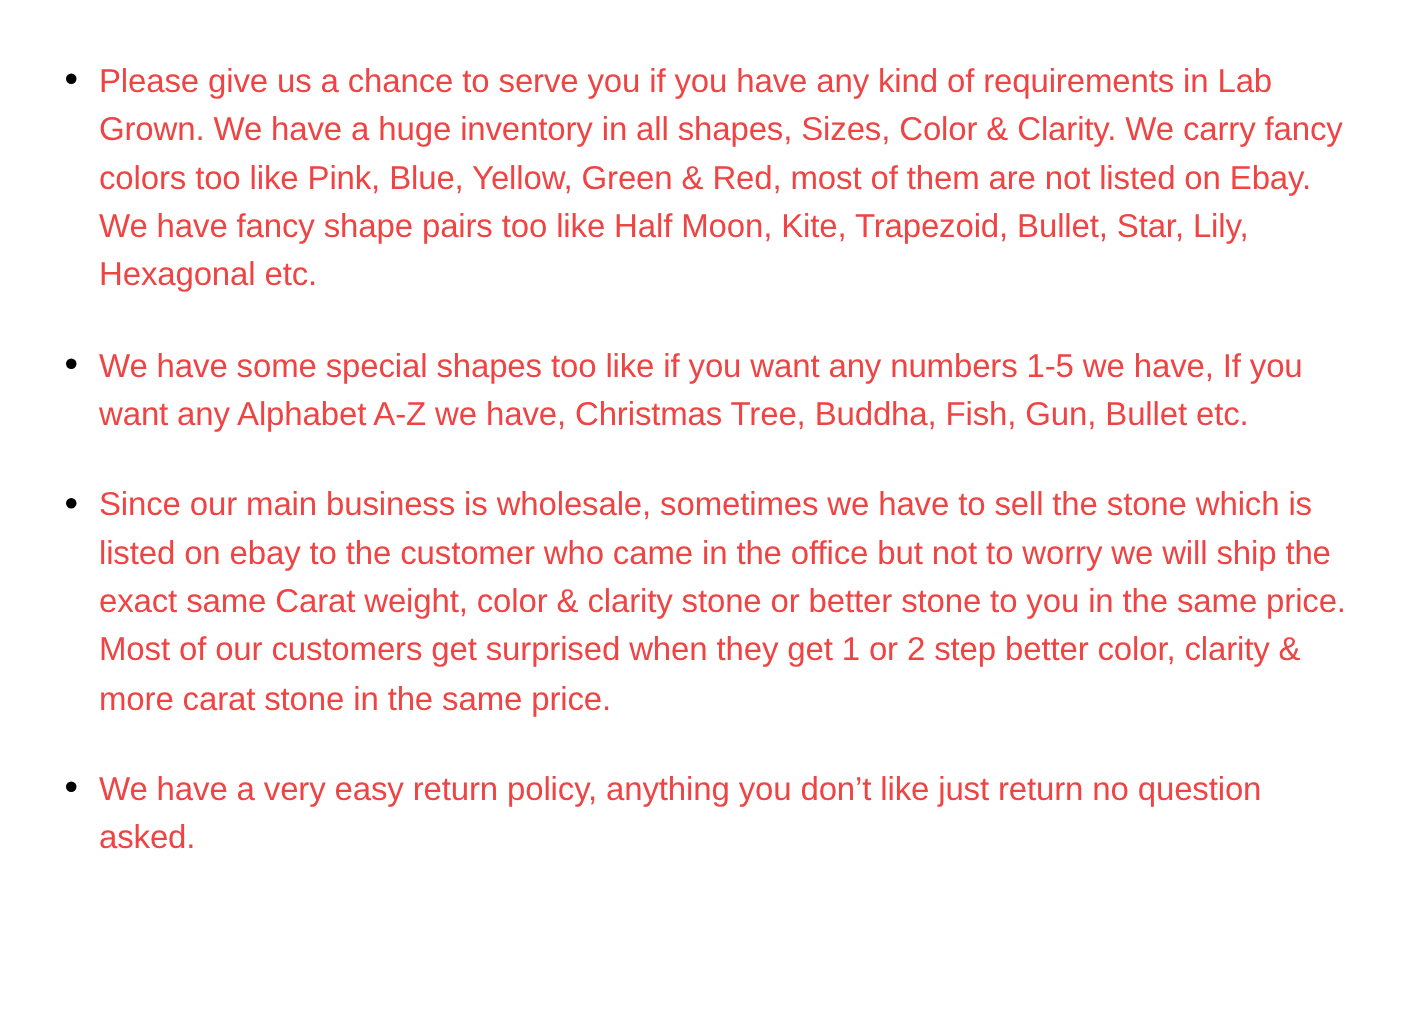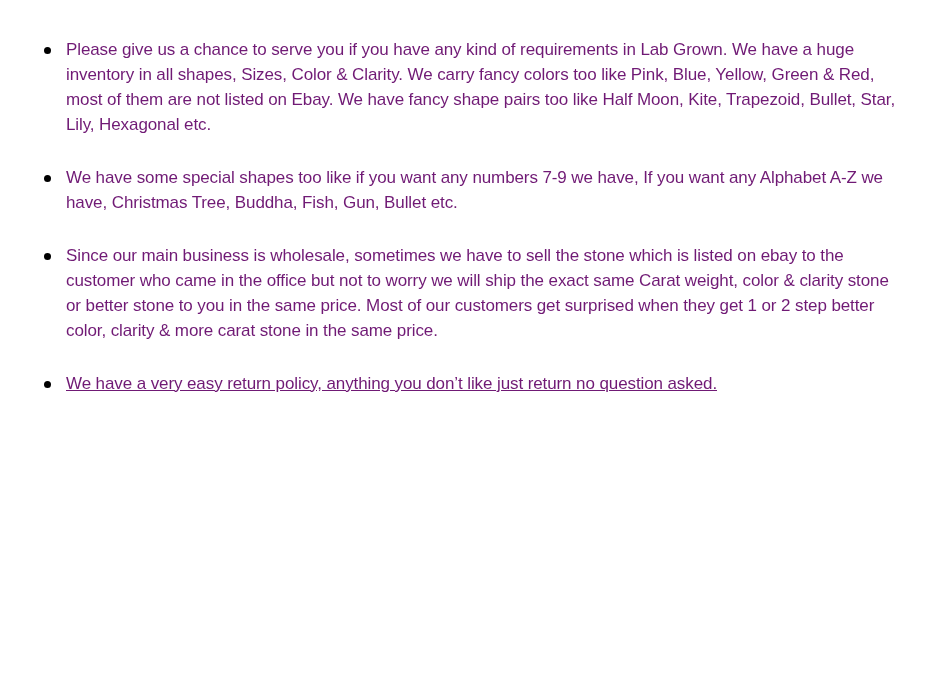--- a/index.html
+++ b/index.html
@@ -23,29 +23,28 @@
   }
   ul.bullet-list {
     list-style: none;
     margin: 0;
     padding: 0;
   }
   li.bullet-item {
     position: relative;
     padding-left: 24px;
     margin-bottom: 28px;
-    font-size: 17px;
+    font-size: 22px;
     line-height: 1.47;
     letter-spacing: -0.1px;
     text-align: left;
-    color: #701a75;
+    color: #ef4444;
   }
   li.bullet-item:last-child {
     margin-bottom: 0;
-    text-decoration: underline;
   }
   li.bullet-item .bullet-marker {
     position: absolute;
     left: 2px;
     top: 0.52em;
     width: 7px;
     height: 7px;
     background: #000000;
     border-radius: 50%;
     display: block;
@@ -58,21 +57,21 @@
 <body>
 
 <div class="page">
   <ul class="bullet-list">
     <li class="bullet-item">
       <span class="bullet-marker"></span>
       <span class="bullet-text">Please give us a chance to serve you if you have any kind of requirements in Lab Grown. We have a huge inventory in all shapes, Sizes, Color &amp; Clarity. We carry fancy colors too like Pink, Blue, Yellow, Green &amp; Red, most of them are not listed on Ebay. We have fancy shape pairs too like Half Moon, Kite, Trapezoid, Bullet, Star, Lily, Hexagonal etc.</span>
     </li>
     <li class="bullet-item">
       <span class="bullet-marker"></span>
-      <span class="bullet-text">We have some special shapes too like if you want any numbers 7-9 we have, If you want any Alphabet A-Z we have, Christmas Tree, Buddha, Fish, Gun, Bullet etc.</span>
+      <span class="bullet-text">We have some special shapes too like if you want any numbers 1-5 we have, If you want any Alphabet A-Z we have, Christmas Tree, Buddha, Fish, Gun, Bullet etc.</span>
     </li>
     <li class="bullet-item">
       <span class="bullet-marker"></span>
       <span class="bullet-text">Since our main business is wholesale, sometimes we have to sell the stone which is listed on ebay to the customer who came in the office but not to worry we will ship the exact same Carat weight, color &amp; clarity stone or better stone to you in the same price. Most of our customers get surprised when they get 1 or 2 step better color, clarity &amp; more carat stone in the same price.</span>
     </li>
     <li class="bullet-item">
       <span class="bullet-marker"></span>
       <span class="bullet-text">We have a very easy return policy, anything you don’t like just return no question asked.</span>
     </li>
   </ul>

